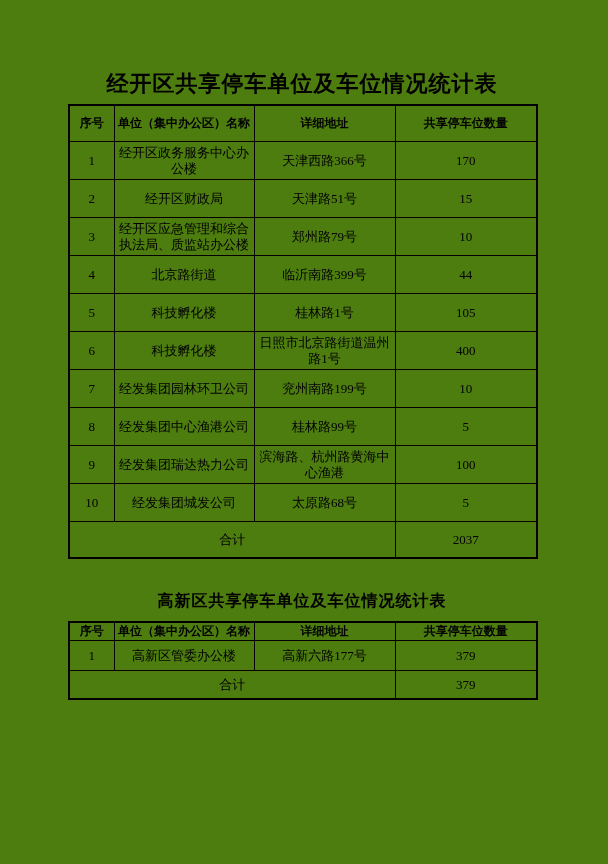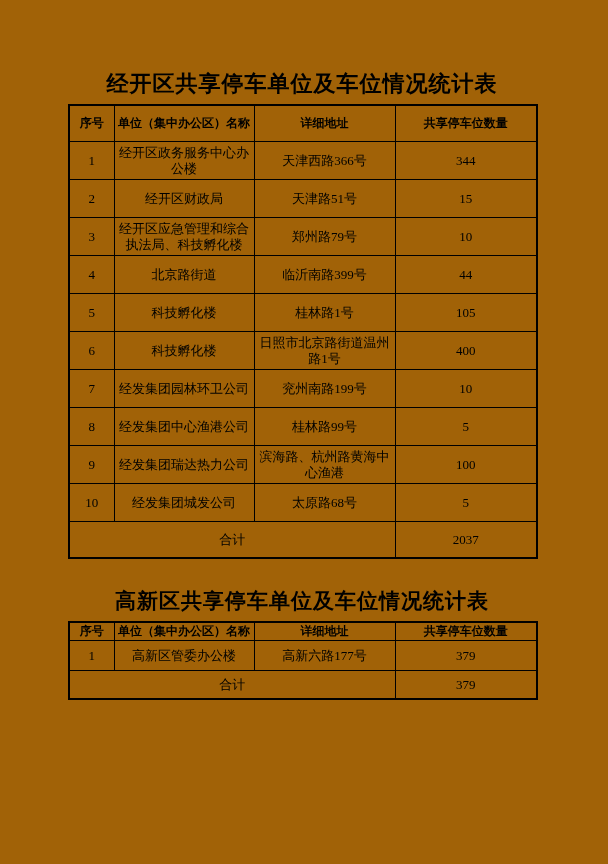--- a/index.html
+++ b/index.html
@@ -4,21 +4,21 @@
 <style>
   html, body {
     margin: 0;
     padding: 0;
     background: #ffffff;
   }
   .page {
     position: relative;
     width: 608px;
     height: 864px;
-    background: #a16207;
+    background: #4d7c0f;
     font-family: "Liberation Serif", serif;
     color: #000000;
     overflow: hidden;
   }
   .doc-title {
     position: absolute;
     left: 68px;
     width: 468px;
     text-align: center;
     font-weight: bold;
@@ -26,21 +26,21 @@
     white-space: nowrap;
     letter-spacing: 1px;
   }
   .title-1 {
     top: 70px;
     font-size: 22px;
     line-height: 27px;
   }
   .title-2 {
     top: 588px;
-    font-size: 21px;
+    font-size: 16px;
     line-height: 26px;
   }
   table.doc-table {
     position: absolute;
     left: 68px;
     border-collapse: collapse;
     table-layout: fixed;
     width: 468px;
     border: 2px solid #000000;
   }
@@ -93,31 +93,31 @@
         <th>单位（集中办公区）名称</th>
         <th>详细地址</th>
         <th>共享停车位数量</th>
       </tr>
     </thead>
     <tbody>
         <tr>
           <td>1</td>
           <td>经开区政务服务中心办公楼</td>
           <td>天津西路366号</td>
-          <td>344</td>
+          <td>170</td>
         </tr>
         <tr>
           <td>2</td>
           <td>经开区财政局</td>
           <td>天津路51号</td>
           <td>15</td>
         </tr>
         <tr>
           <td>3</td>
-          <td>经开区应急管理和综合执法局、科技孵化楼</td>
+          <td>经开区应急管理和综合执法局、质监站办公楼</td>
           <td>郑州路79号</td>
           <td>10</td>
         </tr>
         <tr>
           <td>4</td>
           <td>北京路街道</td>
           <td>临沂南路399号</td>
           <td>44</td>
         </tr>
         <tr>

